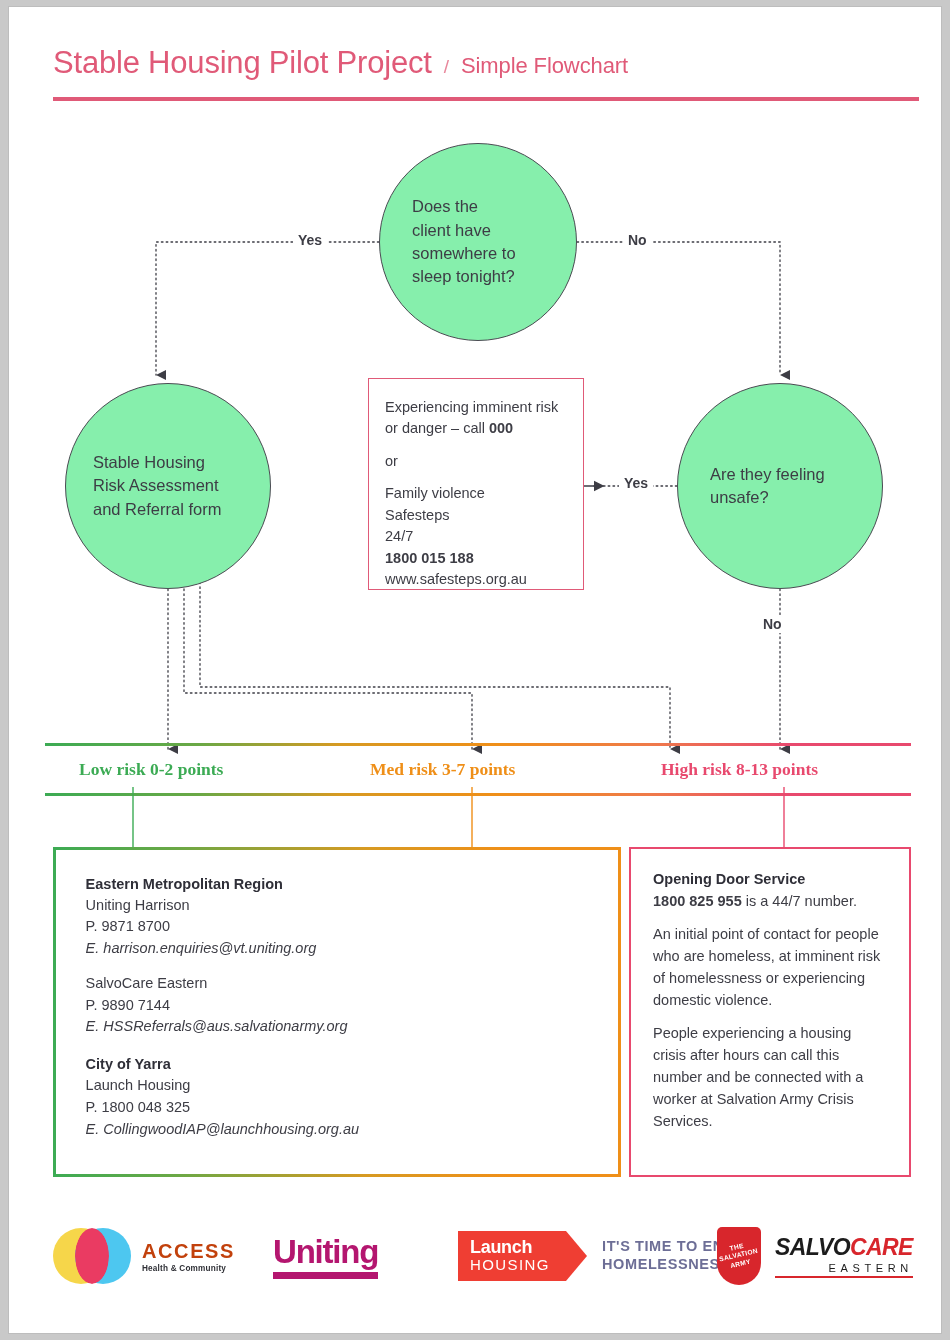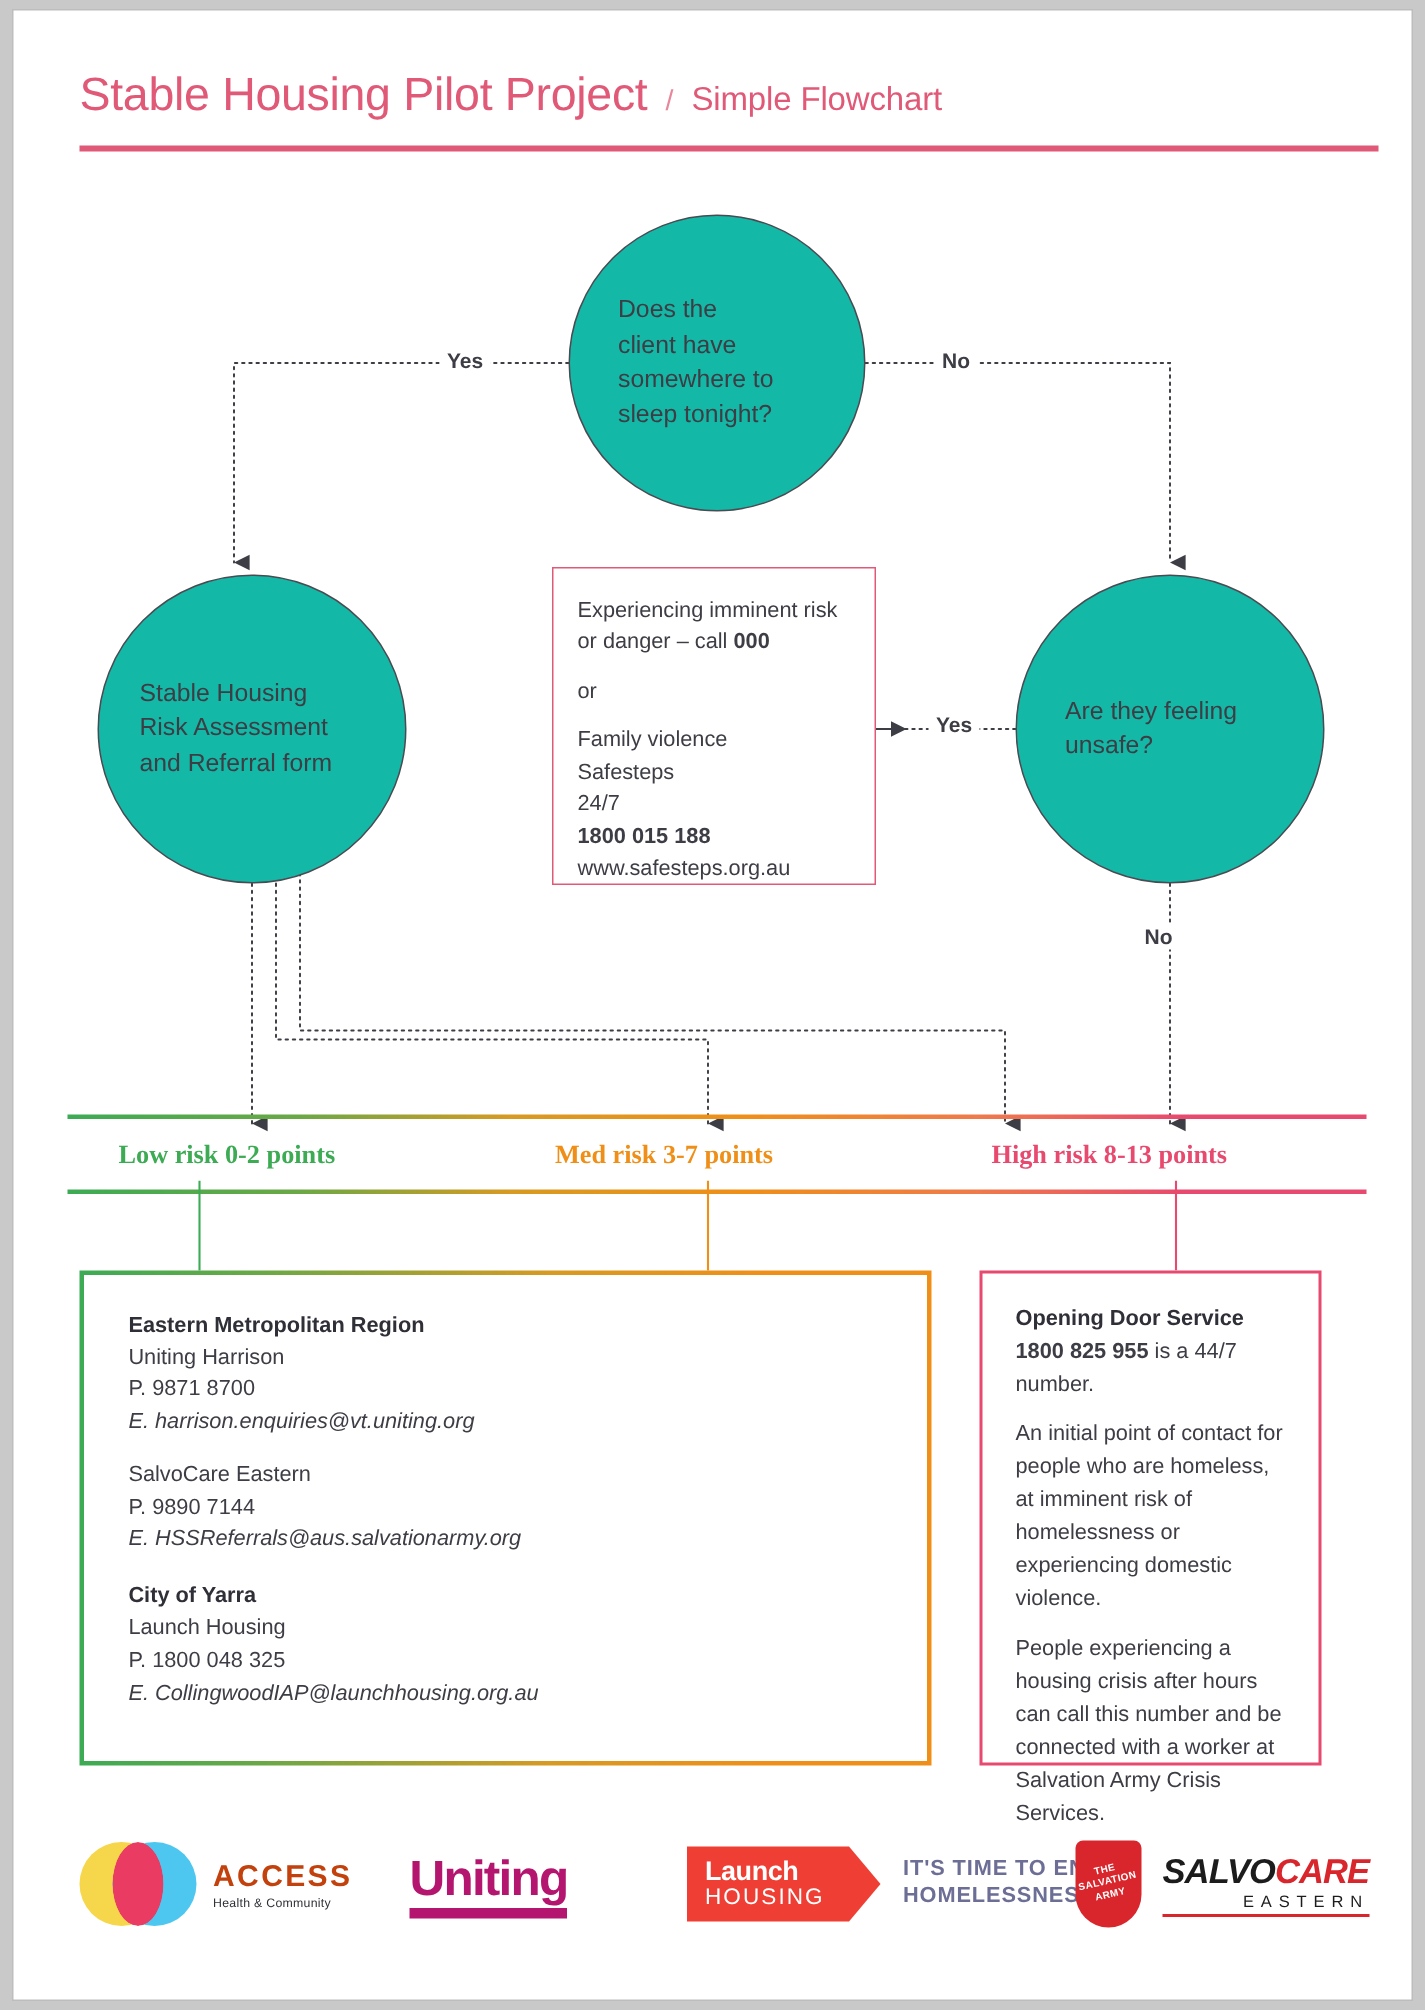--- a/index.html
+++ b/index.html
@@ -30,21 +30,21 @@
     width: 866px; height: 4px; background: #e05a78;
   }
 
   
   #flow { position: absolute; left: 0; top: 0; width: 934px; height: 1328px; }
   #flow svg { position: absolute; left: 0; top: 0; }
 
   .circle-node {
     position: absolute; border: 1.3px solid #4a4a52; border-radius: 50%;
     display: flex; align-items: center; justify-content: center;
-    background: #14b8a6;
+    background: #86efac;
   }
   .circle-text {
     font-size: 16.5px; line-height: 1.42; color: #3d3d45;
     text-align: left; white-space: pre-line;
   }
 
   #node-sleep { left: 370px; top: 136px; width: 198px; height: 198px; }
   #node-sleep .circle-text { width: 132px; }
   #node-form  { left: 56px;  top: 376px; width: 206px; height: 206px; }
   #node-form .circle-text { width: 150px; }
@@ -76,21 +76,21 @@
   #risk-labels { display: flex; height: 47px; align-items: center; }
   .risk-label { font-size: 17.5px; font-weight: 700; white-space: nowrap; }
   #risk-low  { width: 297px; padding-left: 34px; }
   #risk-med  { width: 297px; padding-left: 28px; }
   #risk-high { width: 272px; padding-left: 22px; }
 
   
   .info-box { position: absolute; background: #fff; }
   #box-left  { left: 44px;  top: 840px; width: 568px; height: 330px; padding: 2.6px; }
   #box-left-inner { background:#fff; width:100%; height:100%; padding: 26px 30px; }
-  #box-right { left: 644px; top: 840px; width: 228px; height: 330px;
+  #box-right { left: 620px; top: 840px; width: 282px; height: 330px;
                border: 2.6px solid #e8496e; padding: 22px 22px; }
 
   .info-head { font-size: 14.5px; font-weight: 700; color: #2f2f38; margin-bottom: 3px; }
   .info-line { font-size: 14.5px; color: #3d3d45; line-height: 1.5; }
   .info-line.em { font-style: italic; }
   .info-group { margin-bottom: 13px; }
   .info-para { font-size: 14.5px; color: #3d3d45; line-height: 1.52; margin-bottom: 11px; }
   .info-para b { font-weight: 700; }
 
   
@@ -103,21 +103,21 @@
   .venn .c { position: absolute; top: 0; width: 56px; height: 56px; border-radius: 50%; }
   .venn .c.y { left: 0; background: #f6d64a; }
   .venn .c.b { left: 22px; background: #4dc7f0; }
   .venn .lens {
     position: absolute; left: 22px; top: 0; width: 34px; height: 56px;
     background: #ea3b62; border-radius: 50% / 50%;
     clip-path: ellipse(17px 28px at 50% 50%);
   }
   #access-word { margin-left: 11px; }
   #access-name { font-size: 20px; font-weight: 700; color: #c2410c; letter-spacing: 1.6px; }
-  #access-tag  { font-size: 8.2px; font-weight: 400; color: #2f3036; letter-spacing: .2px; margin-top: 1px; }
+  #access-tag  { font-size: 8.2px; font-weight: 700; color: #2f3036; letter-spacing: .2px; margin-top: 1px; }
 
   
   #logo-uniting { left: 220px; }
   #uniting-word { font-size: 33px; font-weight: 700; color: #b4166f; letter-spacing: -1.2px; position: relative; }
   #uniting-ul { width: 100%; height: 7px; background: #b4166f; margin-top: 1px; }
 
   
   #logo-launch { left: 405px; }
   #launch-flag {
     position: relative; background: #ef3e33; color: #fff;

